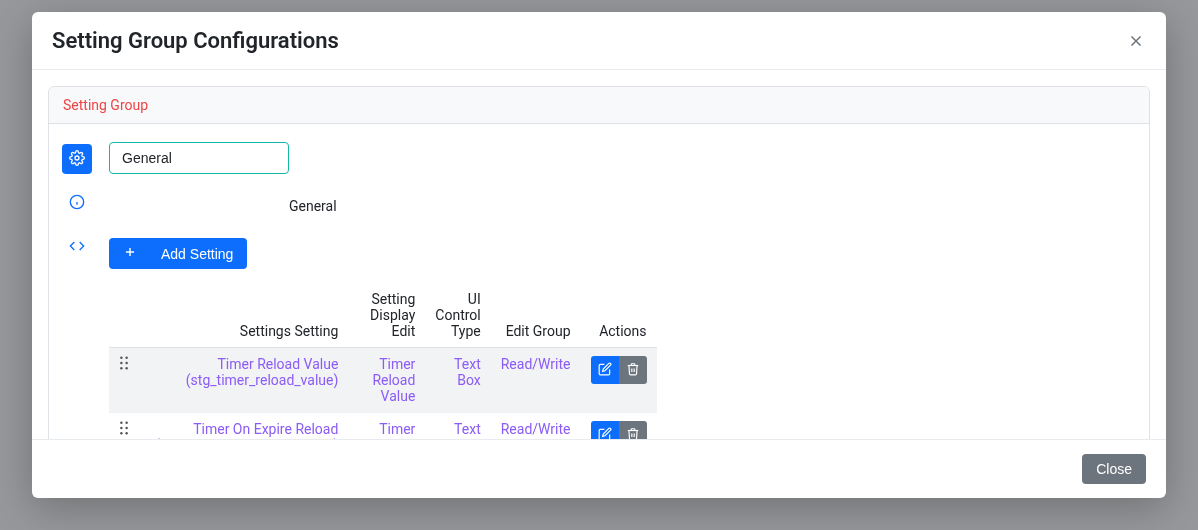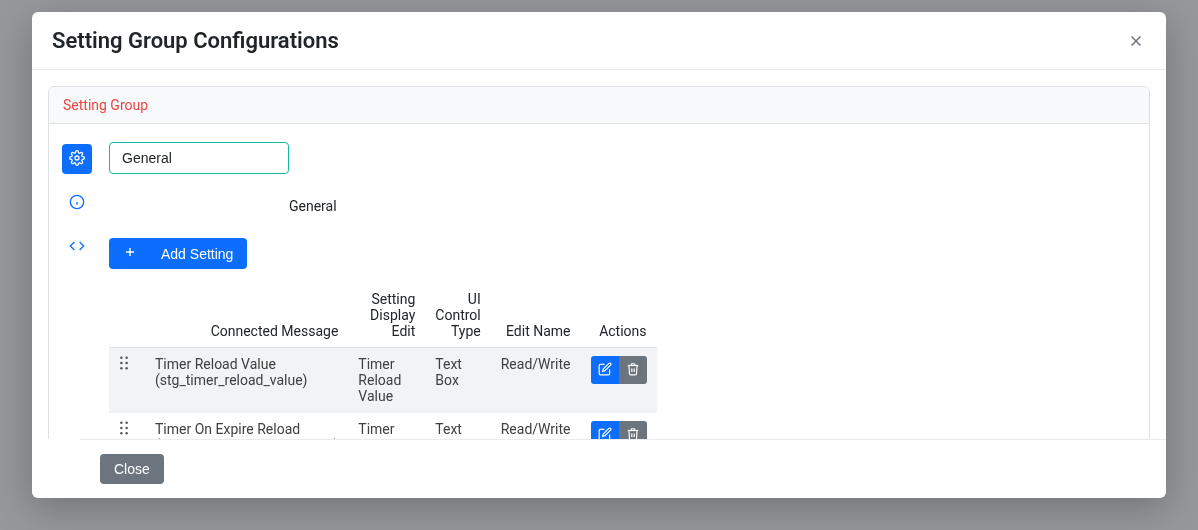--- a/index.html
+++ b/index.html
@@ -21,30 +21,30 @@
   .form-area { flex: 1; display: grid; grid-template-columns: 180px 1fr; column-gap: 0; row-gap: 24px; align-items: start; padding-right: 14px; }
   .form-label { padding-top: 8px; color: #212529; }
   .text-input { width: 448px; max-width: 100%; padding: 7px 12px; border: 1px solid #14b8a6; border-radius: 4px; font-size: 14px; color:#212529; }
   .btn { display: inline-flex; align-items: center; gap: 24px; border: none; border-radius: 4px; padding: 7px 14px; font-size: 14px; cursor: pointer; }
   .btn-primary { background: #0d6efd; color: #fff; }
   .btn-secondary { background: #6c757d; color: #fff; }
   .btn-primary svg { width: 14px; height: 14px; stroke: #fff; stroke-width: 2.5; }
   .settings-block { display:flex; flex-direction:column; gap: 14px; }
   table.settings { width: 100%; border-collapse: collapse; }
   table.settings th { text-align: right; font-weight: 400; color: #212529; padding: 8px 10px; border-bottom: 1px solid #dee2e6; vertical-align: bottom; }
-  table.settings td { padding: 8px 10px; border-bottom: 1px solid #eef0f2; color: #404040; vertical-align: top; }
+  table.settings td { padding: 8px 10px; border-bottom: 1px solid #eef0f2; color: #8b5cf6; vertical-align: top; text-align: right; }
   table.settings tbody tr.alt { background: #f2f3f5; }
   .drag-handle { color: #555; cursor: grab; padding-right: 6px; }
   .drag-handle svg { width: 10px; height: 14px; fill: currentColor; }
   .action-btns { display: inline-flex; }
   .action-btns .icon-btn { width: 28px; height: 28px; display:flex; align-items:center; justify-content:center; cursor:pointer; }
   .icon-btn.edit { background:#0d6efd; color:#fff; border-radius: 3px 0 0 3px; }
   .icon-btn.delete { background:#6c757d; color:#fff; border-radius: 0 3px 3px 0; }
   .icon-btn svg { width: 14px; height: 14px; stroke: currentColor; fill: none; stroke-width: 2; }
-  .modal-footer { border-top: 1px solid #e9ecef; padding: 14px 20px; display:flex; justify-content:flex-start;margin-left:48px; }
+  .modal-footer { border-top: 1px solid #e9ecef; padding: 14px 20px; display:flex; justify-content:flex-end; }
   th.col-drag, td.col-drag { width: 22px; }
   th.col-actions, td.col-actions { width: 80px; }
 </style>
 </head>
 <body>
 
 <div class="backdrop"></div>
 
 <div class="modal">
 
@@ -107,24 +107,24 @@
                     </svg>
                 </span>
                 <span>Add Setting</span>
               </button>
             </div>
 
             <table class="settings">
               <thead>
                 <tr>
                   <th class="col-drag"></th>
-                  <th>Connected Message</th>
+                  <th>Settings Setting</th>
                   <th>Setting Display Edit</th>
                   <th>UI Control Type</th>
-                  <th>Edit Name</th>
+                  <th>Edit Group</th>
                   <th class="col-actions">Actions</th>
                 </tr>
               </thead>
               <tbody>
                 <tr class="alt">
                   <td class="col-drag">
                     <span class="drag-handle">
                       <svg viewBox="0 0 10 16">
                           <circle cx="2" cy="2" r="1.4"></circle>
                           <circle cx="8" cy="2" r="1.4"></circle>

